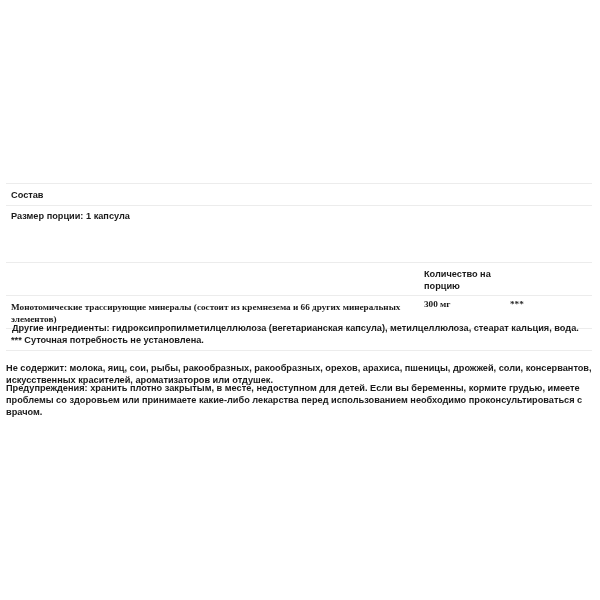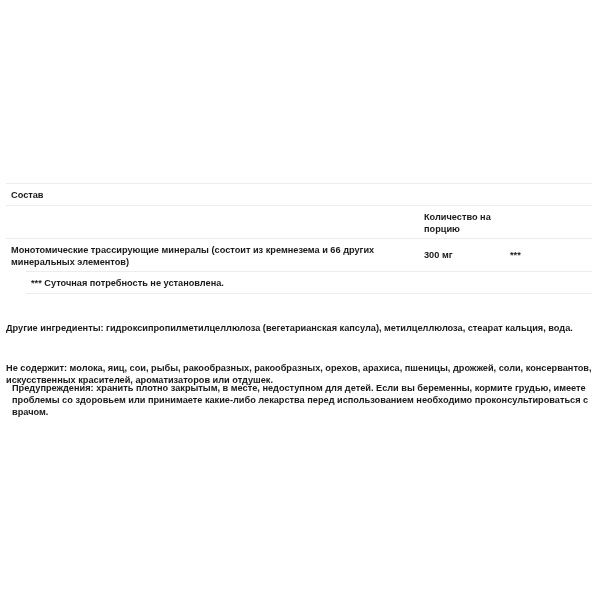--- a/index.html
+++ b/index.html
@@ -27,30 +27,31 @@
     .row {
       border-top: 1px solid #ececec;
       box-sizing: border-box;
       padding-left: 5px;
     }
     .row.title { height: 22px; line-height: 22px; }
     .row.serving { height: 21px; line-height: 21px; }
     .row.head {
       height: 33px;
       position: relative;
+      margin-top: 36px;
     }
     .row.item {
       height: 33px;
       position: relative;
+      font-family: Liberation Serif, serif;
     }
     .row.note {
       height: 23px;
       line-height: 23px;
       border-bottom: 1px solid #ececec;
-      margin-left: 20px;
     }
     .col-amount {
       position: absolute;
       left: 418px;
       width: 80px;
     }
     .col-dv {
       position: absolute;
       left: 504px;
       width: 80px;
@@ -60,39 +61,42 @@
       line-height: 12px;
     }
     .item .name {
       position: absolute;
       left: 5px;
       top: 5px;
       width: 400px;
       line-height: 12px;
     }
     .item .col-amount, .item .col-dv {
-      top: 10px;
+      top: 2px;
       line-height: 12px;
     }
     .para {
       position: absolute;
       left: 6px;
       width: 588px;
       line-height: 12px;
     }
-    .p-other { top: 322px; }
+    .p-other { top: 322px; margin-left: 6px; }
     .p-free { top: 362px; }
-    .p-warn { top: 382px; margin-left: 6px; }
+    .p-warn { top: 382px; }
   </style>
 </head>
 <body>
 
 <div class="facts">
   <div class="row title">
     <span>Состав</span>
+  </div>
+  <div class="row serving">
+    <span>Размер порции: 1 капсула</span>
   </div>
   <div class="row head">
     <div class="col-amount">Количество на порцию</div>
   </div>
   <div class="row item">
     <div class="name">Монотомические трассирующие минералы (состоит из кремнезема и 66 других минеральных элементов)</div>
     <div class="col-amount">300 мг</div>
     <div class="col-dv">***</div>
   </div>
   <div class="row note">

